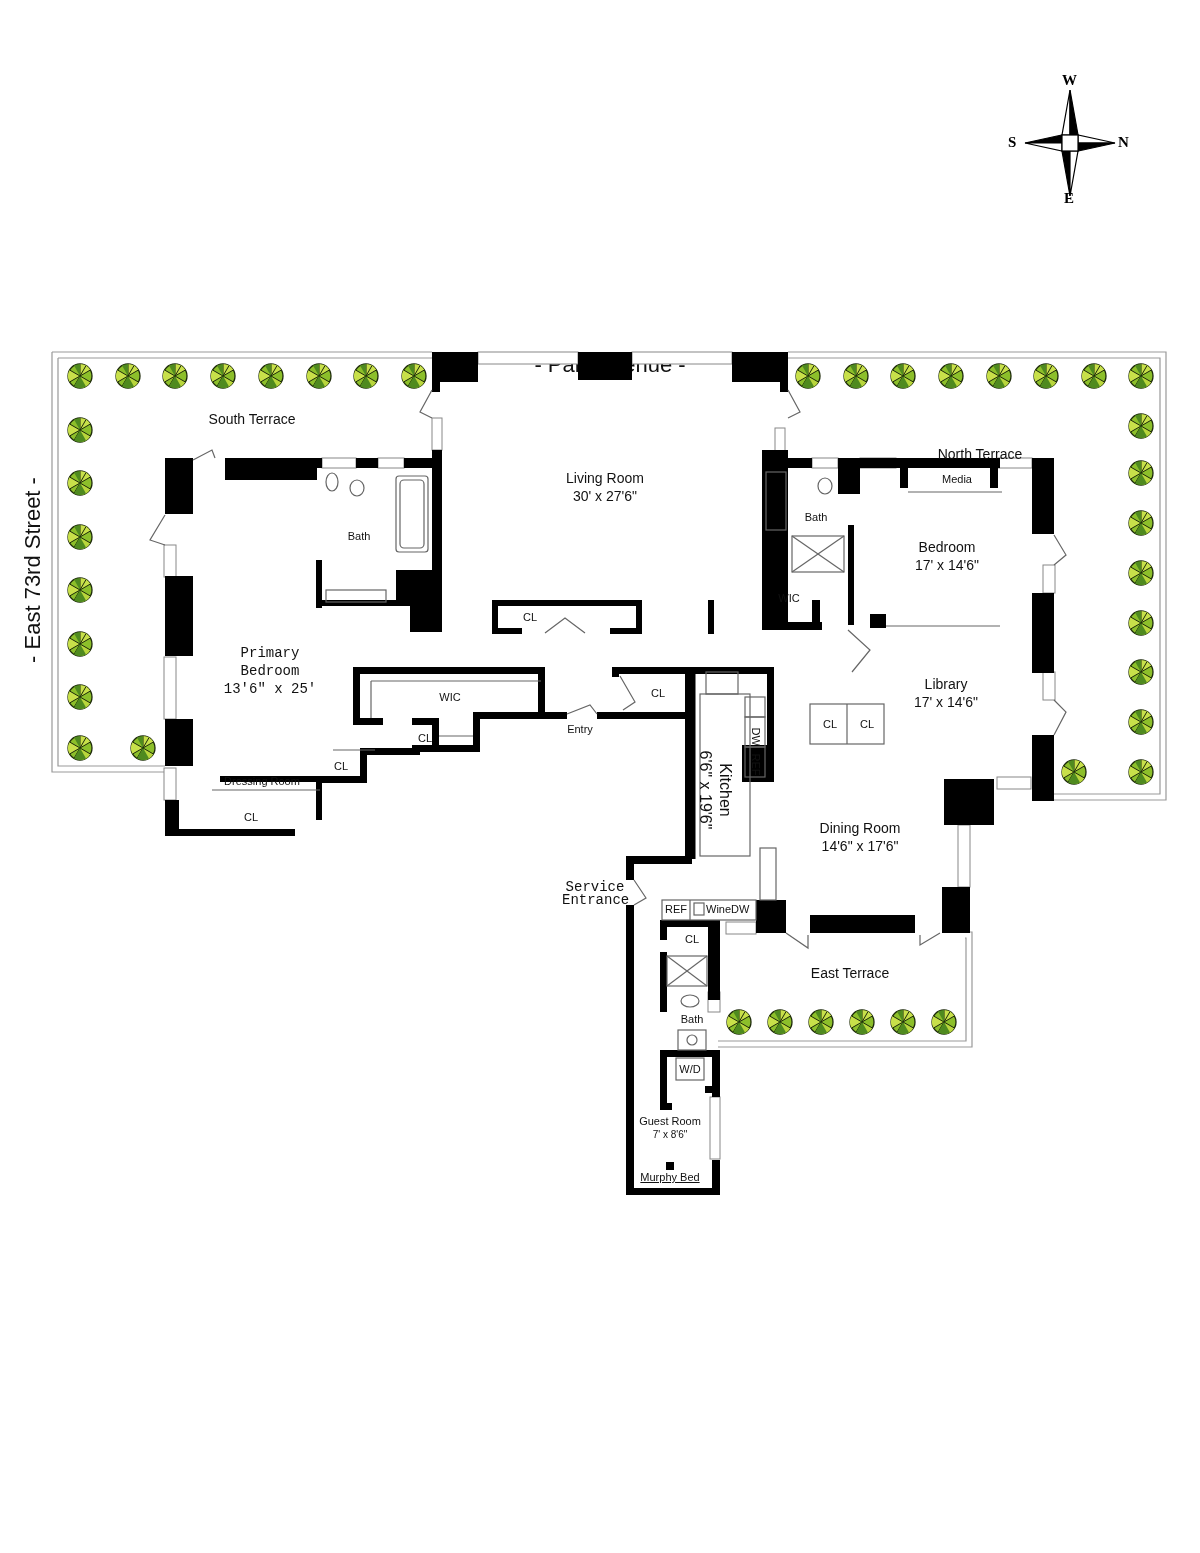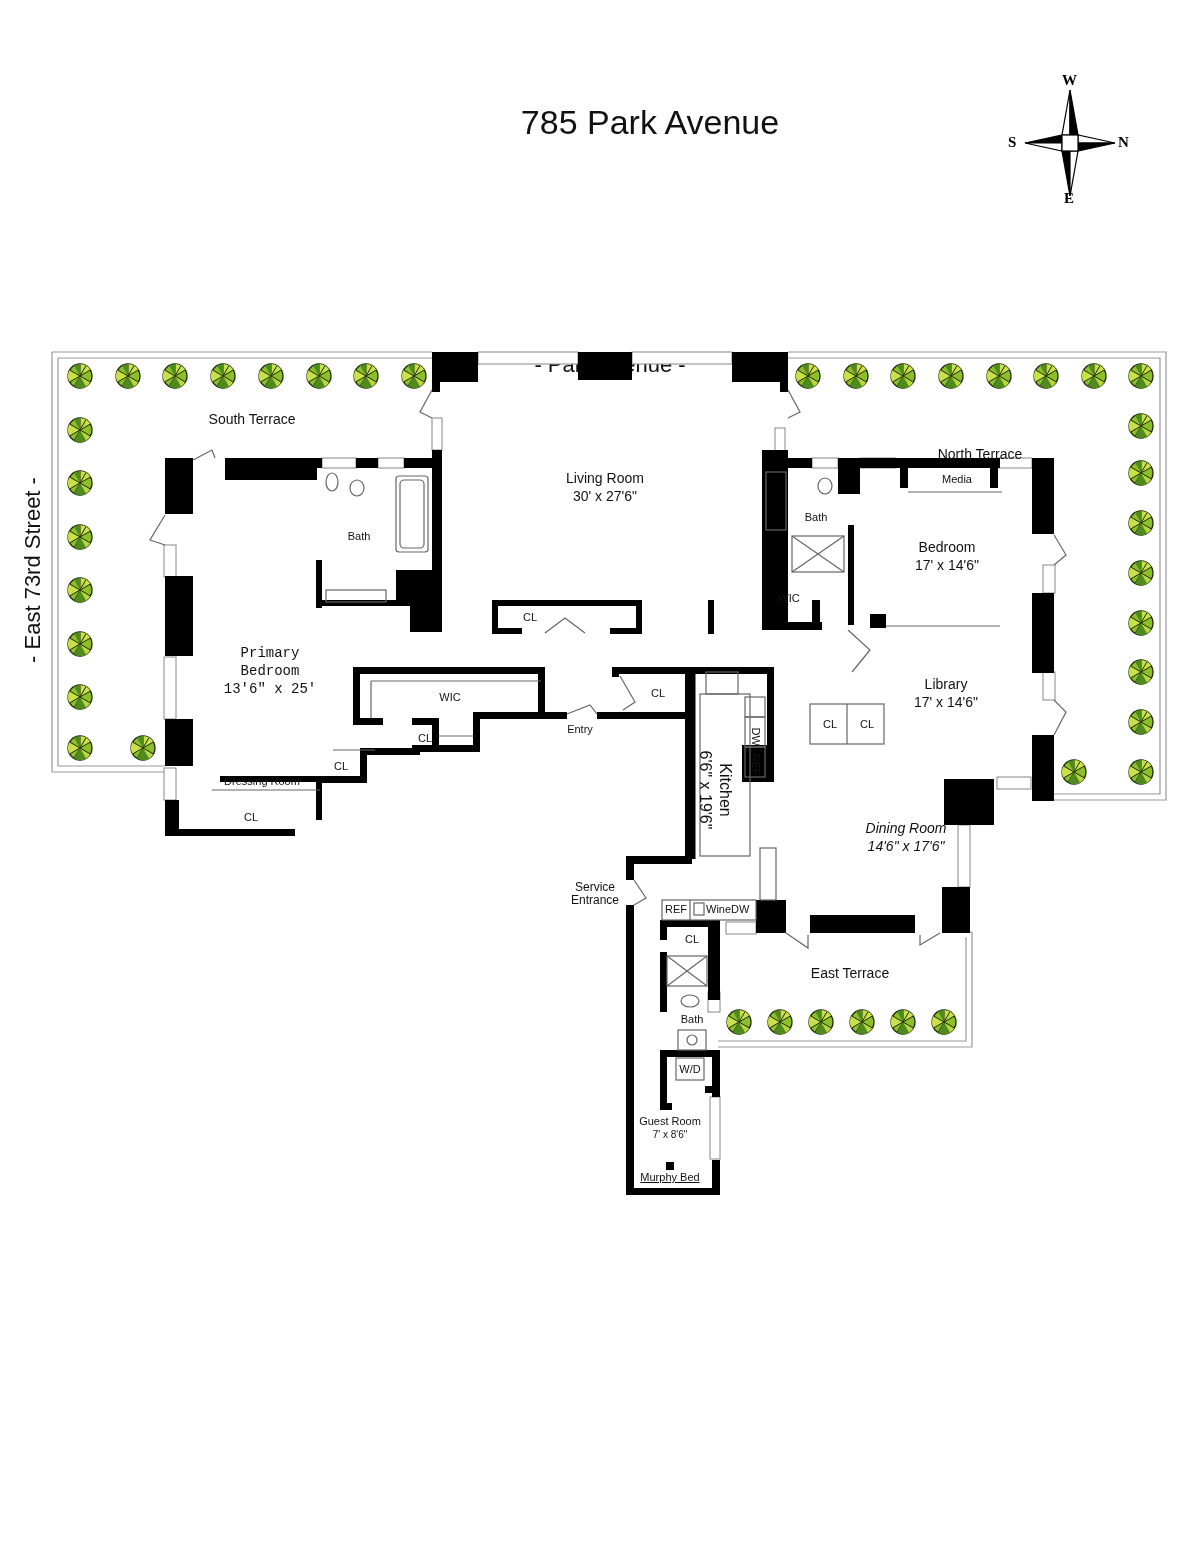--- a/index.html
+++ b/index.html
@@ -12,21 +12,20 @@
   .street-top { position: absolute; left: 470px; top: 312px; width: 280px; text-align: center; font-size: 22px; margin-top: 40px; }
   .street-left { position: absolute; left: 33px; top: 570px; font-size: 22px; transform: translate(-50%,-50%) rotate(-90deg); white-space: nowrap; }
   .room-md { font-size: 14px; line-height: 18px; }
   .room-xs { font-size: 11px; line-height: 13px; }
   .kitchen-lbl { position: absolute; left: 675px; top: 760px; font-size: 16px; line-height: 20px; transform: rotate(90deg); transform-origin: center; text-align: center; width: 120px; }
 </style>
 </head>
 <body>
 
 <div class="title">
-  <div>785 Park Avenue</div>
 </div>
 
 <div class="compass">
   <svg width="130" height="130" viewBox="0 0 130 130">
     <polygon points="65,12 57,57 65,57" fill="#fff" stroke="#000" stroke-width="1.2"></polygon>
     <polygon points="65,12 73,57 65,57" fill="#000" stroke="#000" stroke-width="1.2"></polygon>
     <polygon points="65,118 57,73 65,73" fill="#000" stroke="#000" stroke-width="1.2"></polygon>
     <polygon points="65,118 73,73 65,73" fill="#fff" stroke="#000" stroke-width="1.2"></polygon>
     <polygon points="20,65 57,57 57,65" fill="#000" stroke="#000" stroke-width="1.2"></polygon>
     <polygon points="20,65 57,73 57,65" fill="#fff" stroke="#000" stroke-width="1.2"></polygon>
@@ -311,21 +310,21 @@
 <div class="lbl room-md" style="left:877px;top:538px;width:140px;">
   <div>Bedroom</div>
   <div>17' x 14'6"</div>
 </div>
 
 <div class="lbl room-md" style="left:876px;top:675px;width:140px;">
   <div>Library</div>
   <div>17' x 14'6"</div>
 </div>
 
-<div class="lbl room-md" style="left:836px;top:819px;width:140px;font-style:italic;">
+<div class="lbl room-md" style="left:790px;top:819px;width:140px;">
   <div>Dining Room</div>
   <div>14'6" x 17'6"</div>
 </div>
 
 <div class="kitchen-lbl" style="left:655px;top:770px;">
   <div>Kitchen</div>
   <div>6'6" x 19'6"</div>
 </div>
 
 <div class="lbl room-xs" style="left:628px;top:1115px;width:84px;">
@@ -333,21 +332,21 @@
   <div style="font-size:10px;">7' x 8'6"</div>
 </div>
 <div class="lbl room-xs" style="left:630px;top:1171px;width:80px;text-decoration:underline;">Murphy Bed</div>
 
 <div class="lbl room-xs" style="left:336px;top:530px;width:46px;">Bath</div>
 <div class="lbl room-xs" style="left:796px;top:511px;width:40px;">Bath</div>
 <div class="lbl room-xs" style="left:672px;top:1013px;width:40px;">Bath</div>
 
 <div class="lbl room-xs" style="left:212px;top:775px;width:100px;">Dressing Room</div>
 <div class="lbl room-xs" style="left:555px;top:723px;width:50px;">Entry</div>
-<div class="lbl room-xs" style="left:562px;top:881px;width:66px;font-size:12px;line-height:13px;">
+<div class="lbl room-xs" style="left:562px;top:881px;width:66px;font-size:14px;line-height:13px;font-family:Liberation Mono, monospace;">
   <div>Service</div>
   <div>Entrance</div>
 </div>
 <div class="lbl room-xs" style="left:922px;top:473px;width:50px;text-align:right;">Media</div>
 <div class="lbl room-xs" style="left:425px;top:691px;width:50px;">WIC</div>
 <div class="lbl room-xs" style="left:770px;top:592px;width:38px;">WIC</div>
 
 <div class="lbl room-xs" style="left:515px;top:611px;width:30px;">CL</div>
 <div class="lbl room-xs" style="left:643px;top:687px;width:30px;">CL</div>
 <div class="lbl room-xs" style="left:410px;top:732px;width:30px;">CL</div>

